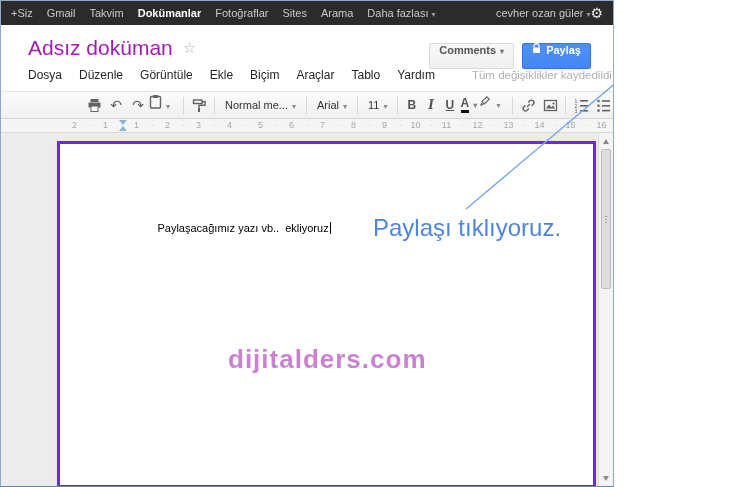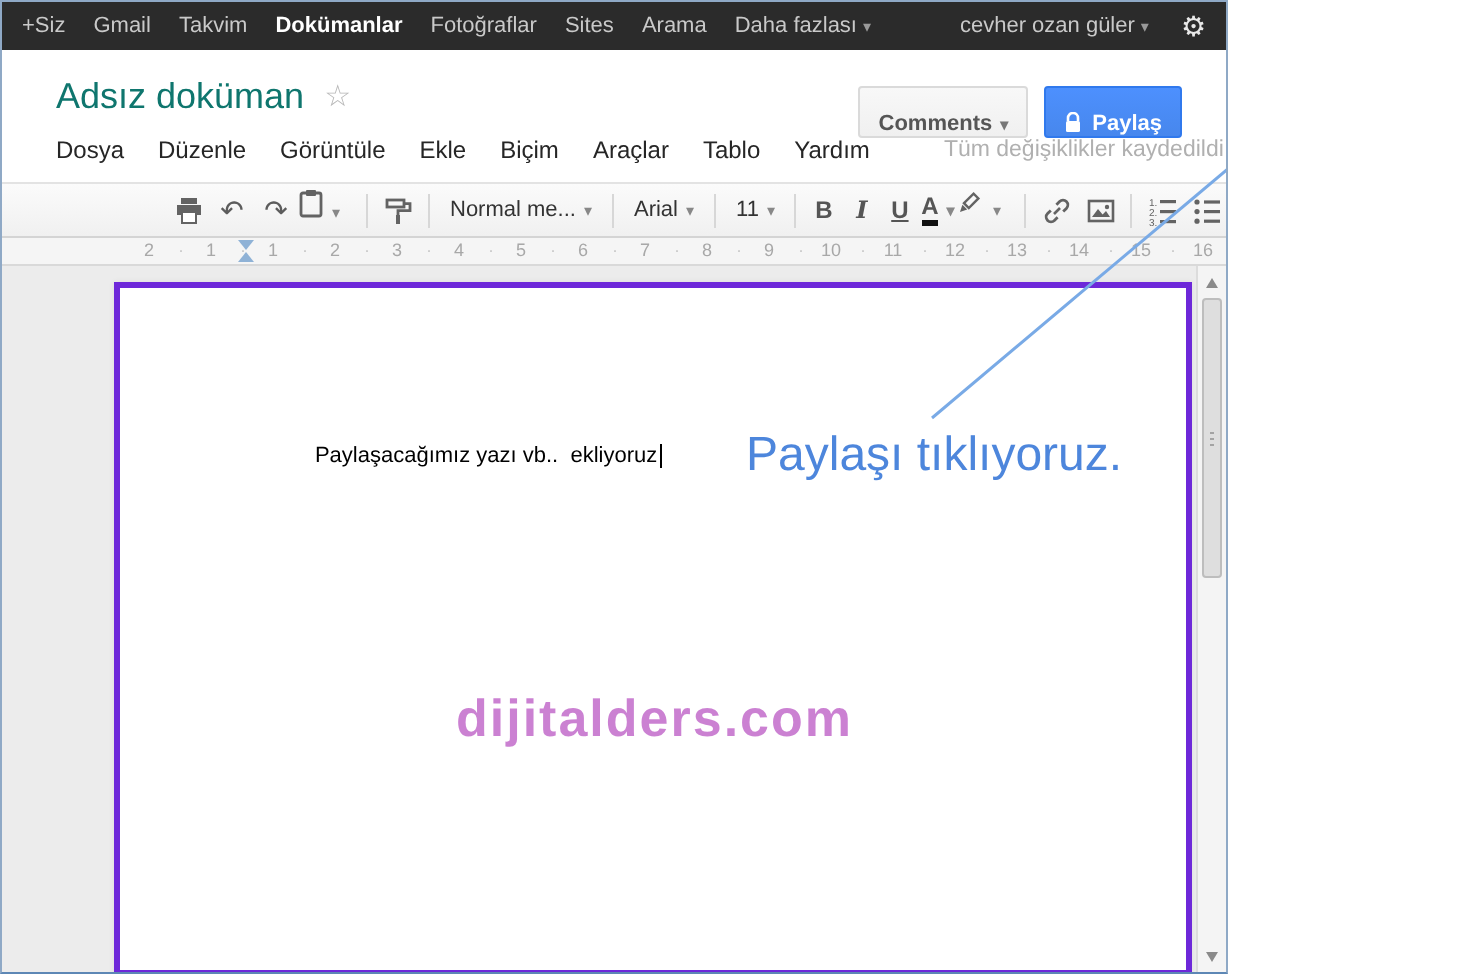--- a/index.html
+++ b/index.html
@@ -5,30 +5,30 @@
   *{margin:0;padding:0;box-sizing:border-box}
   body{font-family:"Liberation Sans",sans-serif;background:#fff}
   .window{position:relative;width:614px;height:487px;border:1px solid #8fa9c6;border-bottom-color:#5d87b5;background:#fff;overflow:hidden;display:flex;flex-direction:column}
 
   
   .topbar{height:24px;flex:0 0 24px;background:#2b2b2b;color:#c9c9c9;font-size:11px;display:flex;align-items:center;padding:0 10px;white-space:nowrap}
   .tb-item{margin-right:14px;cursor:pointer}
   .tb-active{color:#fff;font-weight:bold}
   .tb-caret::after{content:"▾";font-size:8px;margin-left:3px;color:#999}
   .tb-spacer{flex:1}
-  .tb-user{margin-right:16px;cursor:pointer}
+  .tb-user{margin-right:0;cursor:pointer}
   .tb-gear{color:#e8e8e8;font-size:14px;cursor:pointer;line-height:1}
 
   
   .header{flex:0 0 auto;padding:9px 22px 0 27px;position:relative;background:#fff}
   .title-row{display:flex;align-items:center;height:28px}
-  .doc-title{font-size:18px;color:#0f766e;cursor:pointer}
+  .doc-title{font-size:21px;color:#a21caf;cursor:pointer}
   .star{color:#b8b8b8;font-size:15px;margin-left:10px;cursor:pointer}
   .header-buttons{position:absolute;top:18px;right:22px;display:flex;gap:8px;z-index:5}
-  .btn{height:22px;font-size:11px;font-weight:bold;border-radius:2px;display:flex;align-items:flex-start;padding:12px 9px;cursor:pointer}
+  .btn{height:22px;font-size:11px;font-weight:bold;border-radius:2px;display:flex;align-items:flex-end;padding:12px 9px;cursor:pointer}
   .btn .caret2::after{content:"▾";font-size:8px;margin-left:4px;color:#777}
   .btn-comments{background:linear-gradient(#f8f8f8,#f0f0f0);border:1px solid #dadada;color:#555}
   .btn-share{background:linear-gradient(#4d90fe,#4787ed);border:1px solid #3079ed;color:#fff;gap:5px}
   .menu-row{display:flex;align-items:center;height:26px;font-size:12px;color:#262626;white-space:nowrap}
   .menu-item{margin-right:17px;cursor:pointer}
   .save-status{color:#b0b0b0;font-size:11.5px;margin-left:20px}
 
   
   .toolbar{flex:0 0 28px;height:28px;margin-top:3px;background:linear-gradient(#fbfbfb,#f0f0f0);border-top:1px solid #e3e3e3;border-bottom:1px solid #d4d4d4;display:flex;align-items:center;padding-left:82px;white-space:nowrap}
   .ticon{width:22px;height:22px;display:flex;align-items:center;justify-content:center;color:#5c5c5c;cursor:pointer;flex:0 0 auto}

